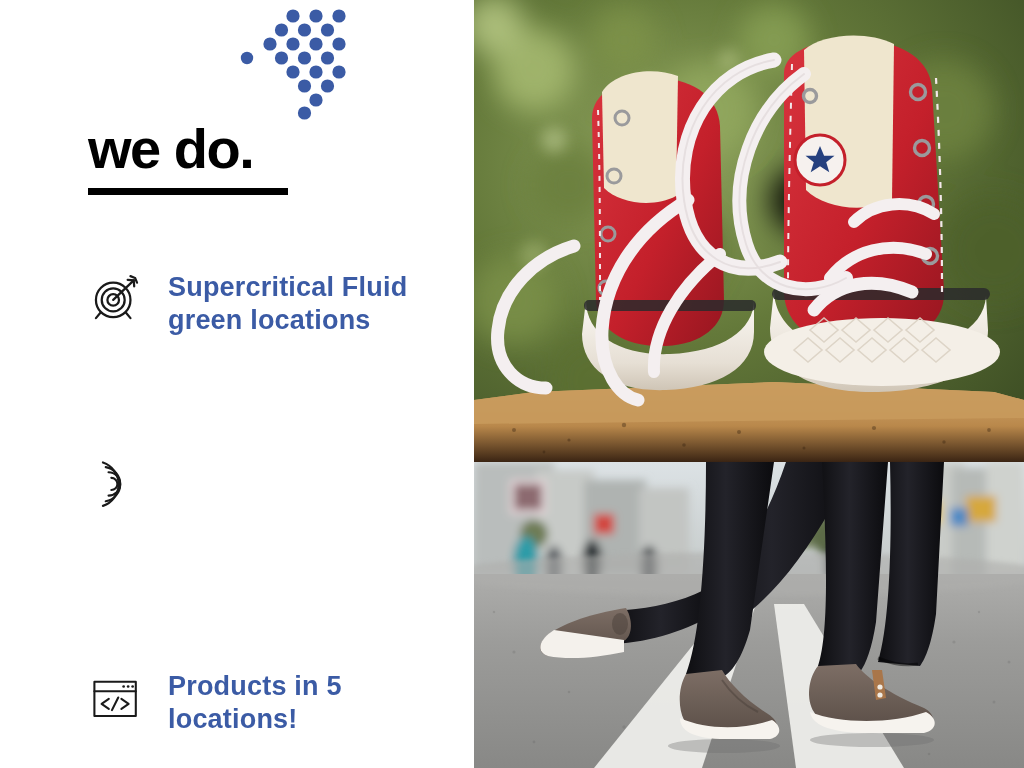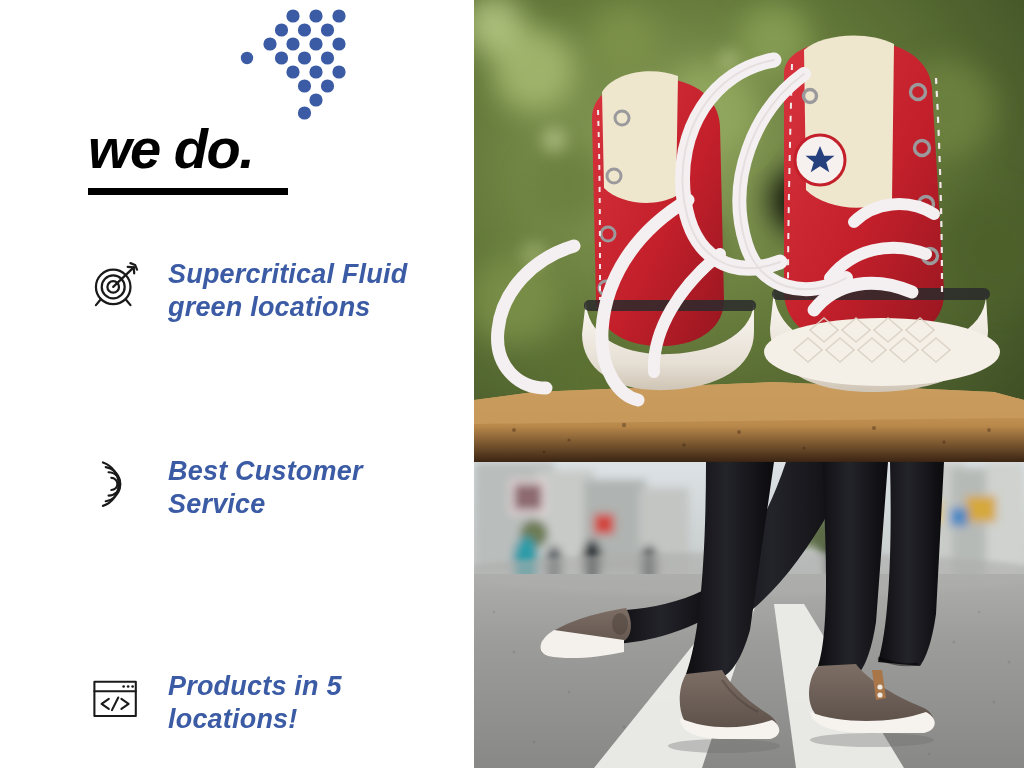--- a/index.html
+++ b/index.html
@@ -20,21 +20,20 @@
   }
 
   
   .left-panel {
     position: absolute;
     left: 0;
     top: 0;
     width: 474px;
     height: 768px;
     background: #ffffff;
-    font-style: italic;
   }
 
   
   .brand-block {
     position: absolute;
     left: 88px;
     top: 118px;
     width: 360px;
     height: 120px;
   }
@@ -69,21 +68,21 @@
   .dot-logo svg { display: block; }
 
   
   .feature {
     position: absolute;
     left: 86px;
     width: 370px;
     display: flex;
     align-items: flex-start;
   }
-  .feature-1 { top: 256px; justify-content: center; }
+  .feature-1 { top: 269px; justify-content: center; }
   .feature-2 { top: 453px; }
   .feature-3 { top: 668px; }
 
   .feature-icon {
     flex: 0 0 auto;
     width: 60px;
     height: 60px;
     margin-right: 22px;
     display: flex;
     align-items: center;
@@ -198,21 +197,20 @@
             <path d="M25 24.5 A6.5 6.5 0 0 1 25 37.5"></path>
 
             <path d="M22 18.5 A12.5 12.5 0 0 1 22 43.5"></path>
 
             <path d="M19 13 A18.5 18.5 0 0 1 19 49.5"></path>
 
             <path d="M16 8 A24.5 24.5 0 0 1 16 54.5"></path>
           </g>
         </svg>
       </span>
-      <span class="feature-text"><span>Best Customer</span><br><span>Service</span></span>
     </div>
 
     <div class="feature feature-3">
       <span class="feature-icon">
         <svg viewBox="0 0 60 60" width="54" height="54" aria-hidden="true">
           <g fill="none" stroke="#1A1A1A" stroke-width="2.3" stroke-linejoin="round" stroke-linecap="round">
             <rect x="6" y="12" width="46" height="38"></rect>
             <line x1="6" y1="22.5" x2="52" y2="22.5"></line>
             <polyline points="22,31 14,36.5 22,42"></polyline>
             <polyline points="36,31 44,36.5 36,42"></polyline>

